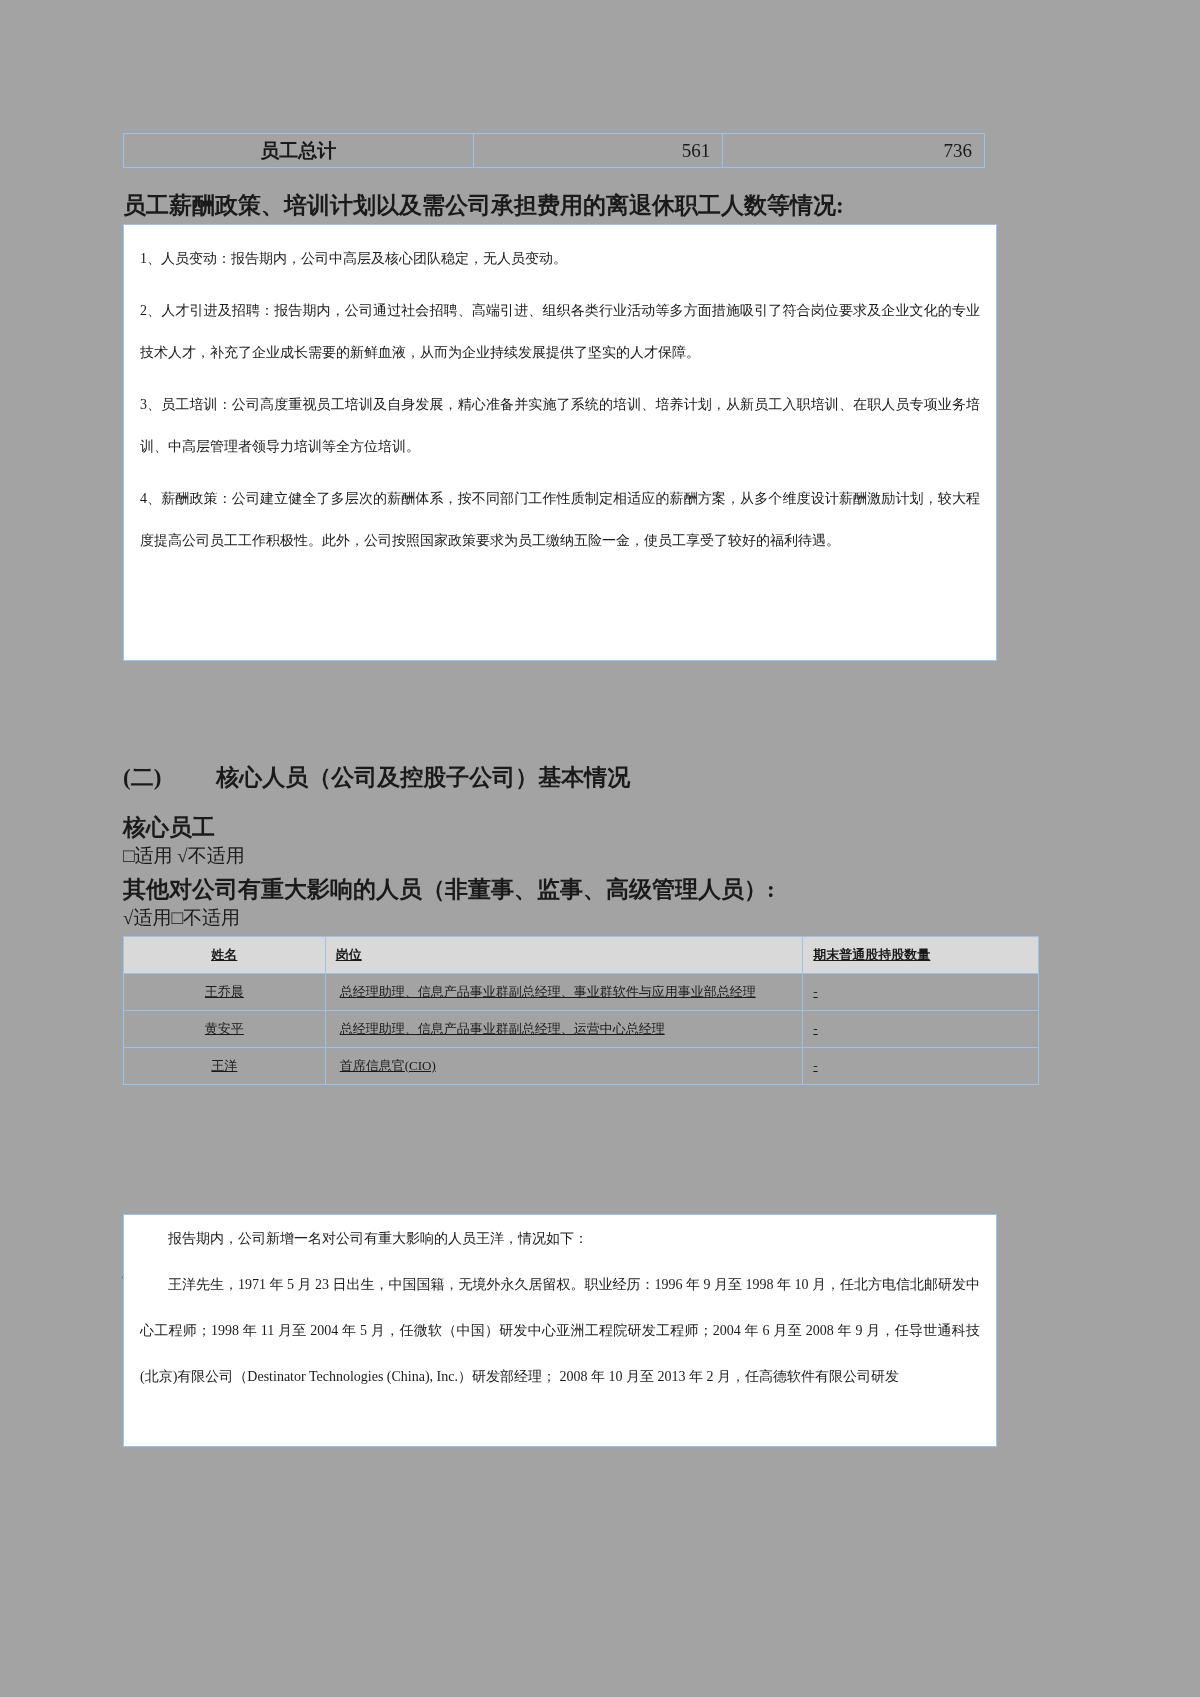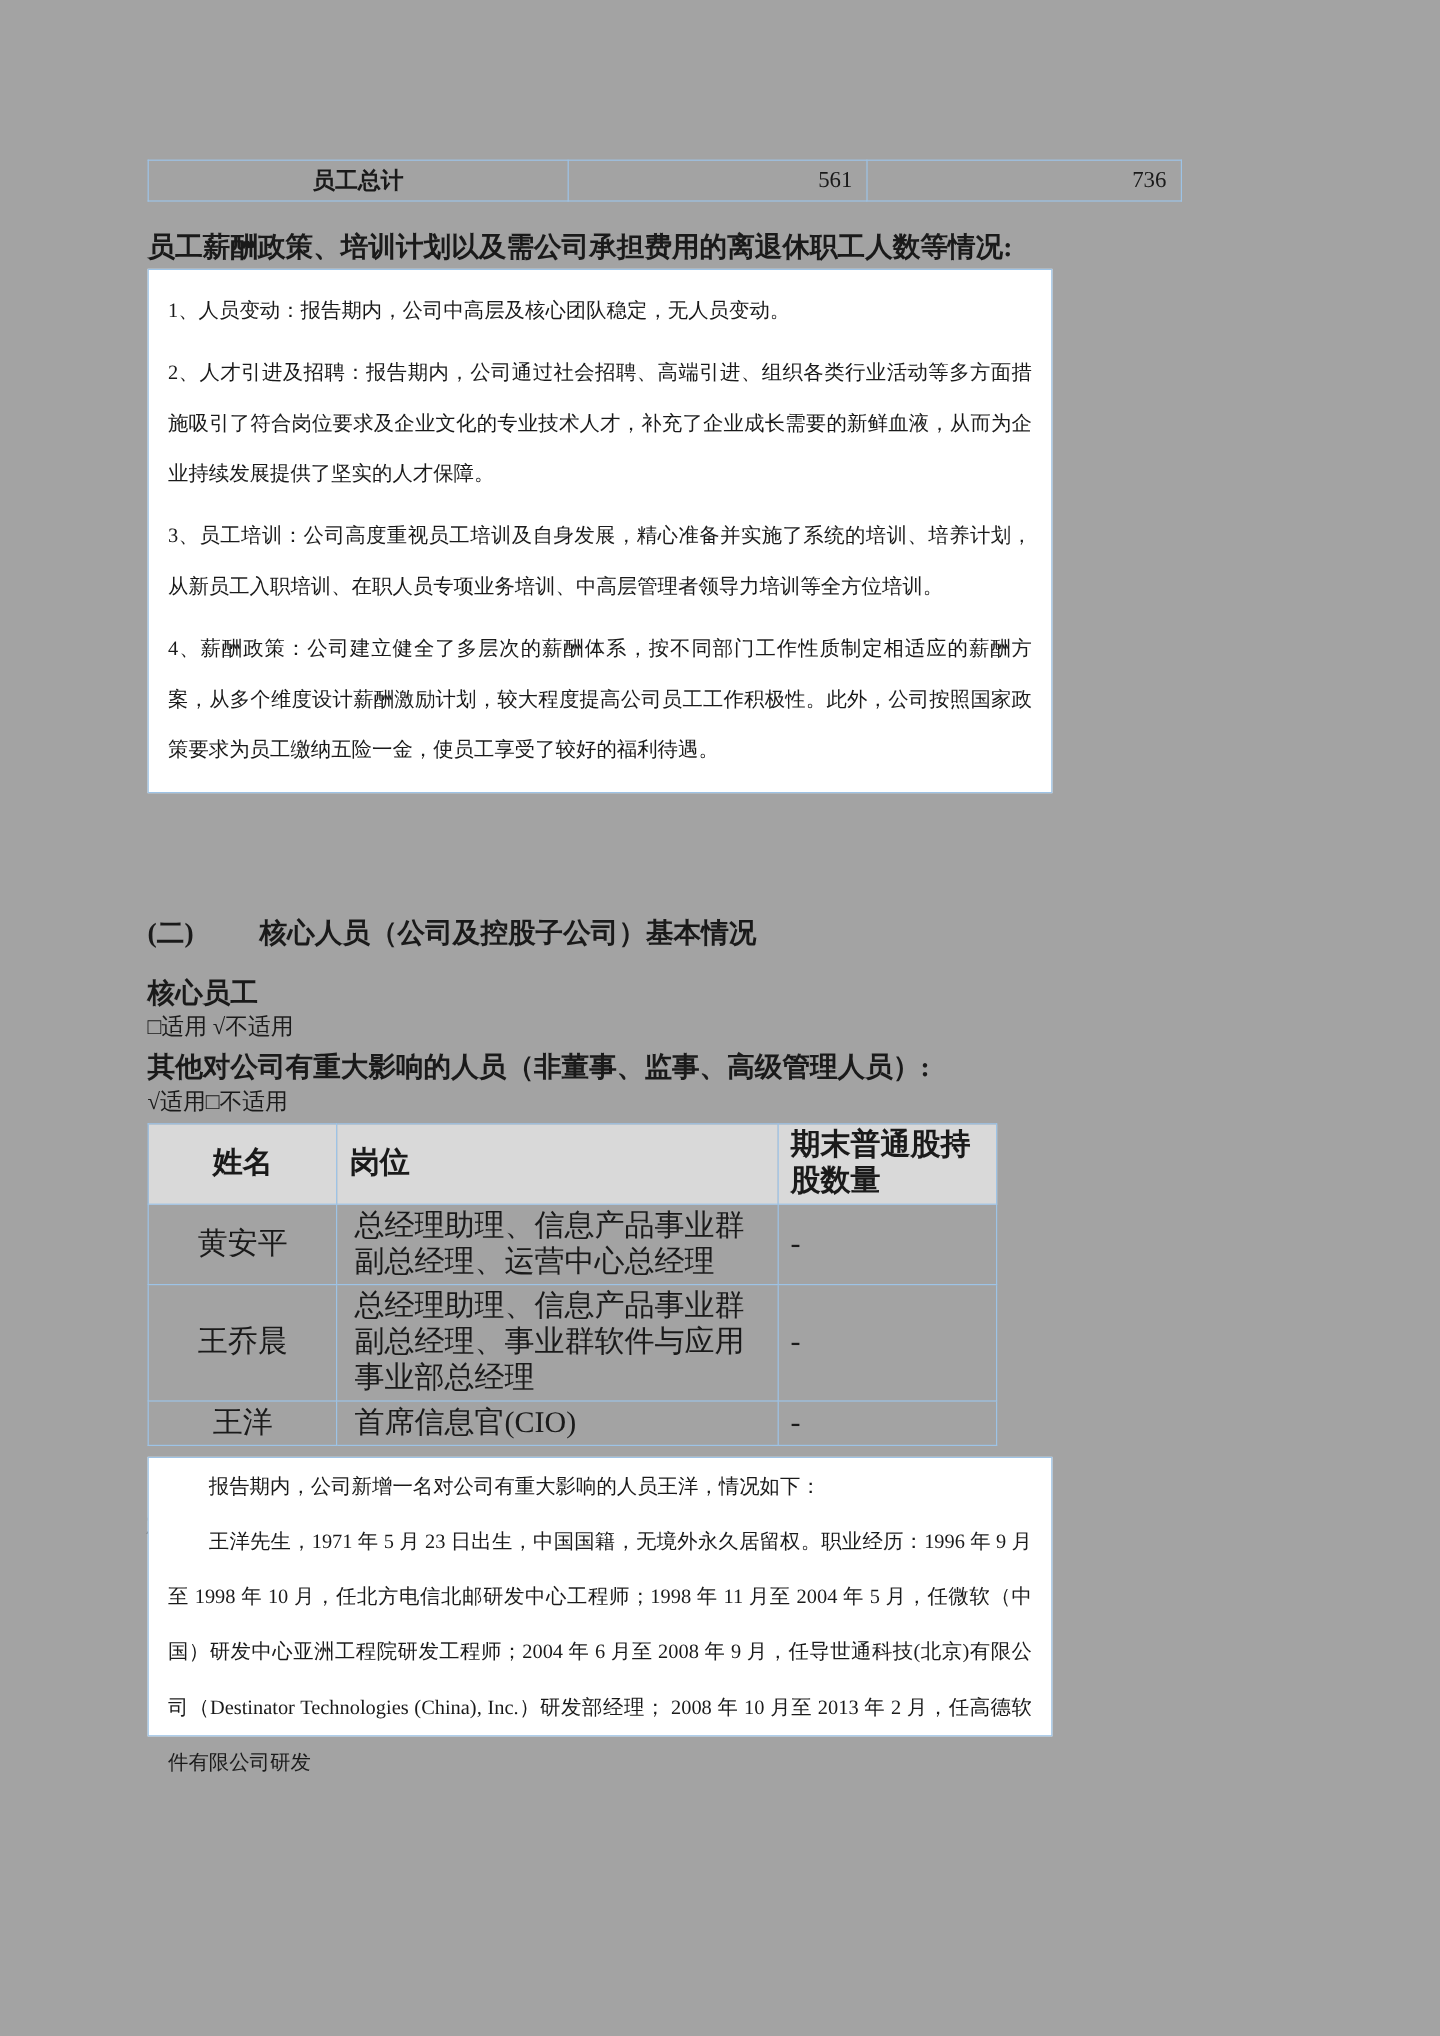--- a/index.html
+++ b/index.html
@@ -57,38 +57,39 @@
     font-size: 19px;
     white-space: nowrap;
   }
   #applicable-1 { top: 843px; }
   #applicable-2 { top: 905px; }
 
   
   .text-box {
     position: absolute;
     left: 123px;
-    width: 754px;
+    width: 874px;
     border: 1px solid var(--border-blue);
     background: #ffffff;
-    font-size: 17px;
+    font-size: 14px;
     text-align: justify;
   }
   #salary-box { top: 224px; height: 437px; padding: 3px 16px; }
   #salary-box p { line-height: 42px; margin: 10px 0; }
   #changes-box { top: 1214px; height: 233px; padding: 1px 16px; }
   #changes-box p { line-height: 46px; text-indent: 2em; }
 
   
   .people-table {
     position: absolute;
     left: 123px; top: 936px;
-    width: 708px;
+    width: 916px;
     border-collapse: collapse;
-    font-size: 25px;
+    font-size: 13px;
+    text-decoration: underline;
   }
   .people-table th, .people-table td {
     border: 1px solid var(--border-blue);
     vertical-align: middle;
     padding: 3px 10px;
     line-height: 30px;
   }
   .people-table th {
     background: var(--header-gray);
     font-weight: bold;
@@ -137,27 +138,27 @@
   <table class="people-table">
     <thead>
       <tr>
         <th class="col-name">姓名</th>
         <th class="col-pos">岗位</th>
         <th class="col-share">期末普通股持股数量</th>
       </tr>
     </thead>
     <tbody>
       <tr>
-        <td class="col-name">黄安平</td>
-        <td class="col-pos">总经理助理、信息产品事业群副总经理、运营中心总经理</td>
+        <td class="col-name">王乔晨</td>
+        <td class="col-pos">总经理助理、信息产品事业群副总经理、事业群软件与应用事业部总经理</td>
         <td class="col-share">-</td>
       </tr>
       <tr>
-        <td class="col-name">王乔晨</td>
-        <td class="col-pos">总经理助理、信息产品事业群副总经理、事业群软件与应用事业部总经理</td>
+        <td class="col-name">黄安平</td>
+        <td class="col-pos">总经理助理、信息产品事业群副总经理、运营中心总经理</td>
         <td class="col-share">-</td>
       </tr>
       <tr>
         <td class="col-name">王洋</td>
         <td class="col-pos">首席信息官(CIO)</td>
         <td class="col-share">-</td>
       </tr>
     </tbody>
   </table>
 

